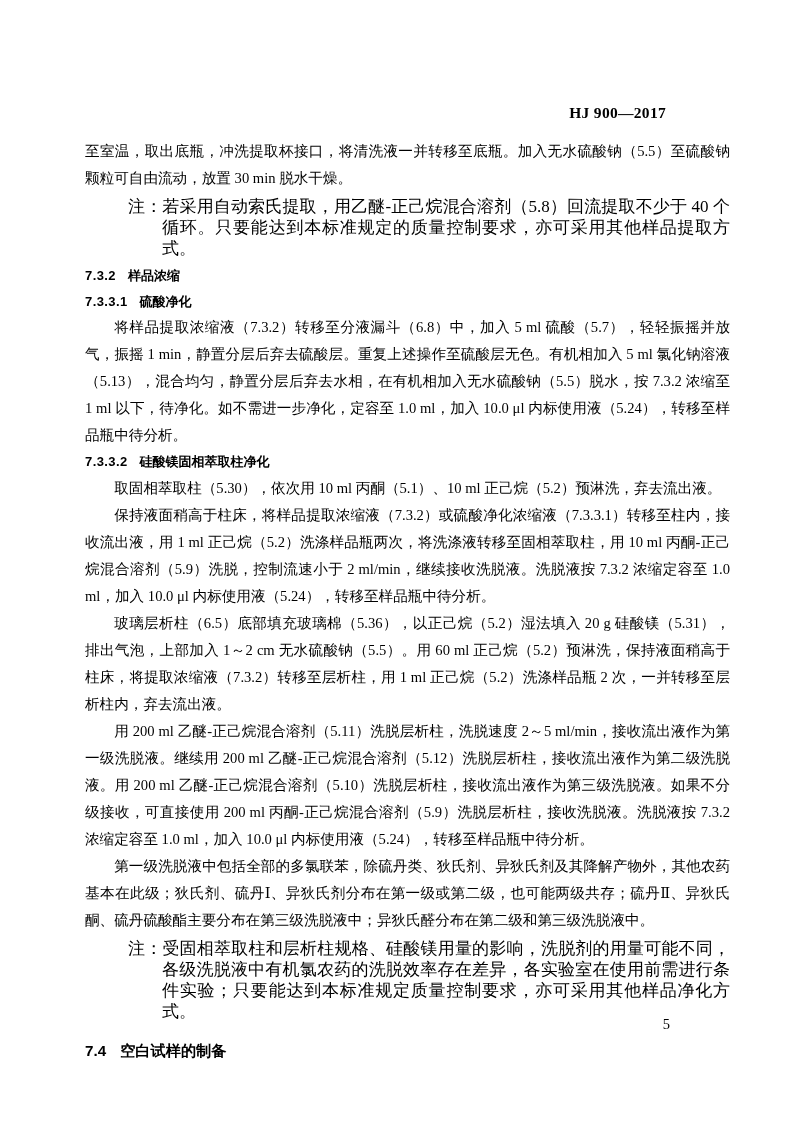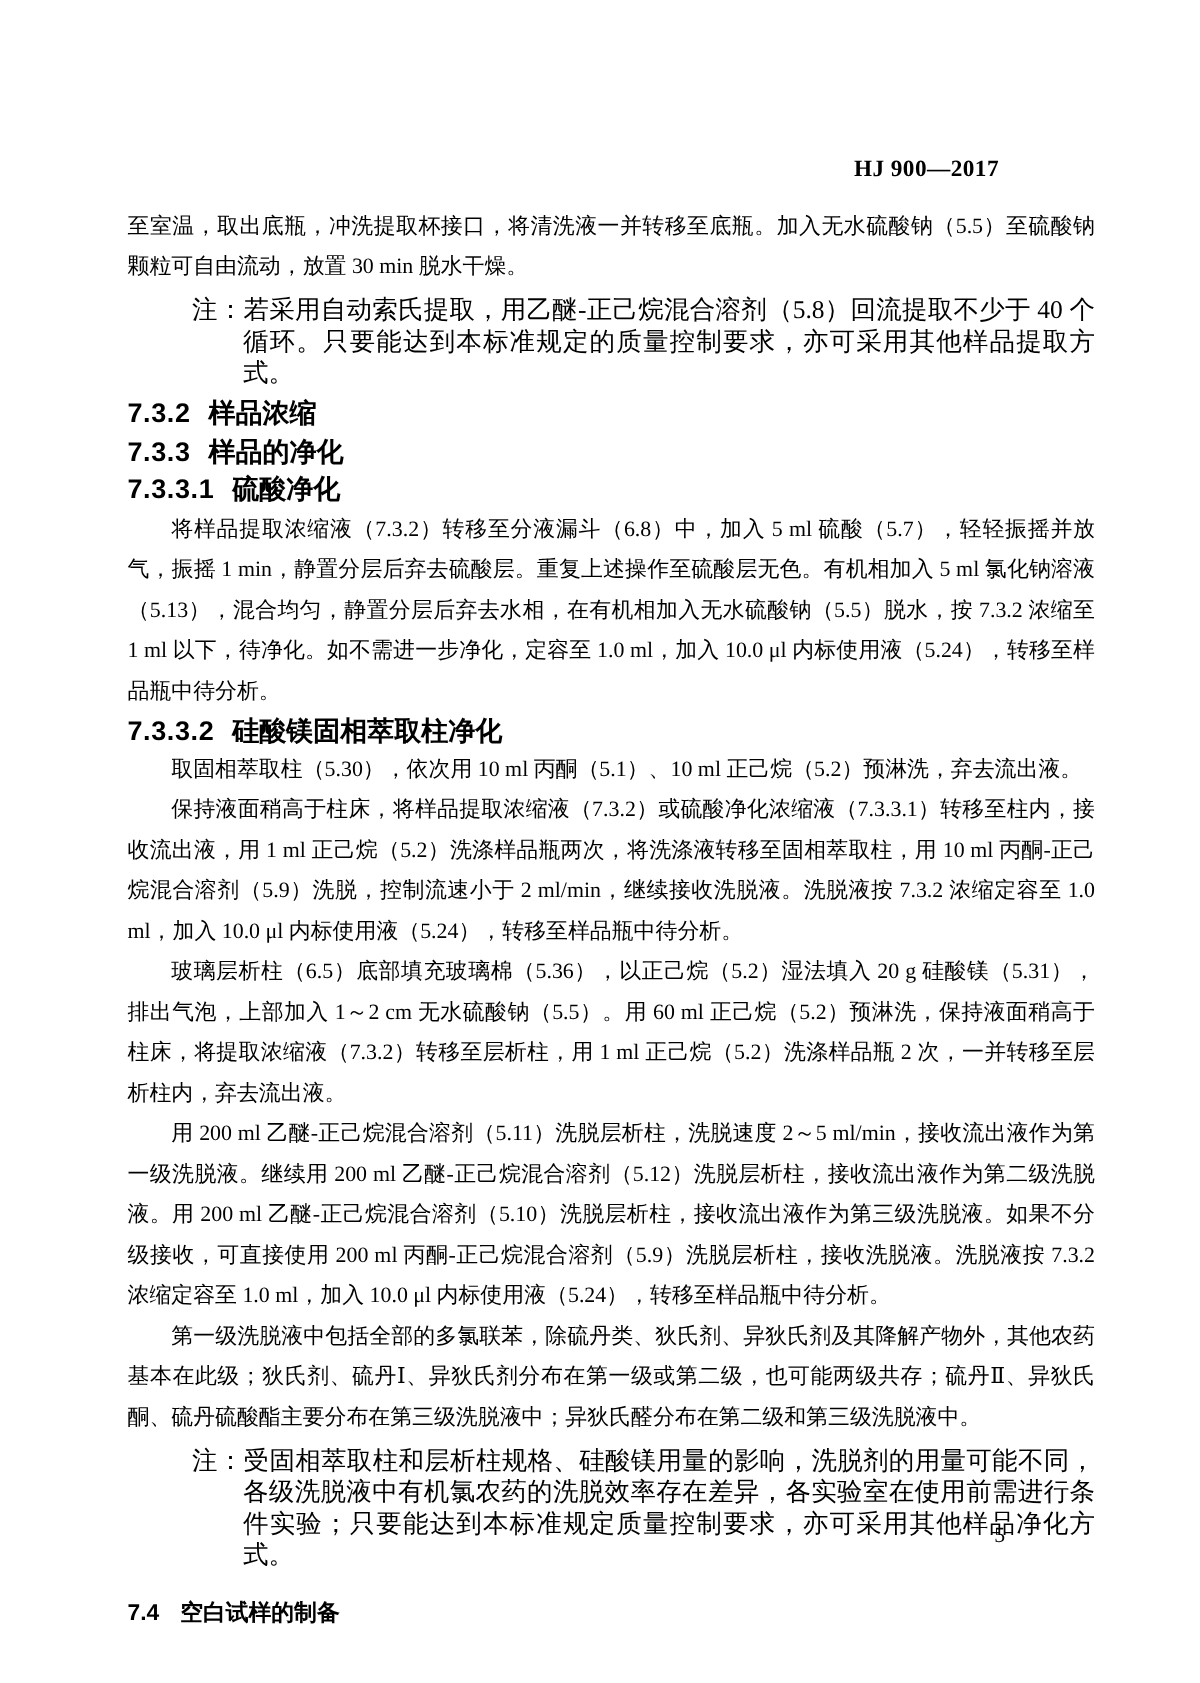--- a/index.html
+++ b/index.html
@@ -57,21 +57,21 @@
     letter-spacing: 0px;
   }
   .p.indent1 { text-indent: 2em; }
   .p.indent15 { text-indent: 3em; }
   .p.noindent { text-indent: 0; }
 
   
   .h {
     font-family: "Liberation Sans", "DejaVu Sans", sans-serif;
     font-weight: bold;
-    font-size: 18px;
+    font-size: 13px;
     line-height: 25.6px;
     margin: 0;
     white-space: nowrap;
   }
   .h .num {
     font-family: "Liberation Sans", "DejaVu Sans", sans-serif;
     letter-spacing: 0.4px;
   }
   .h .ttl {
     margin-left: 12px;
@@ -123,23 +123,20 @@
     <div class="sp-4"></div>
 
     <p class="note">注：若采用自动索氏提取，用乙醚-正己烷混合溶剂（5.8）回流提取不少于 40 个循环。只要能达到本标准规定的质量控制要求，亦可采用其他样品提取方式。</p>
 
     <div class="sp-4"></div>
 
     <h3 class="h">
       <span class="num">7.3.2</span><span class="ttl">样品浓缩</span>
     </h3>
 
-    <h3 class="h">
-      <span class="num">7.3.3</span><span class="ttl">样品的净化</span>
-    </h3>
 
     <h3 class="h">
       <span class="num">7.3.3.1</span><span class="ttl">硫酸净化</span>
     </h3>
     <p class="p indent1">将样品提取浓缩液（7.3.2）转移至分液漏斗（6.8）中，加入 5 ml 硫酸（5.7），轻轻振摇并放气，振摇 1 min，静置分层后弃去硫酸层。重复上述操作至硫酸层无色。有机相加入 5 ml 氯化钠溶液（5.13），混合均匀，静置分层后弃去水相，在有机相加入无水硫酸钠（5.5）脱水，按 7.3.2 浓缩至 1 ml 以下，待净化。如不需进一步净化，定容至 1.0 ml，加入 10.0 μl 内标使用液（5.24），转移至样品瓶中待分析。</p>
 
     <h3 class="h">
       <span class="num">7.3.3.2</span><span class="ttl">硅酸镁固相萃取柱净化</span>
     </h3>
     <p class="p indent1">取固相萃取柱（5.30），依次用 10 ml 丙酮（5.1）、10 ml 正己烷（5.2）预淋洗，弃去流出液。</p>

